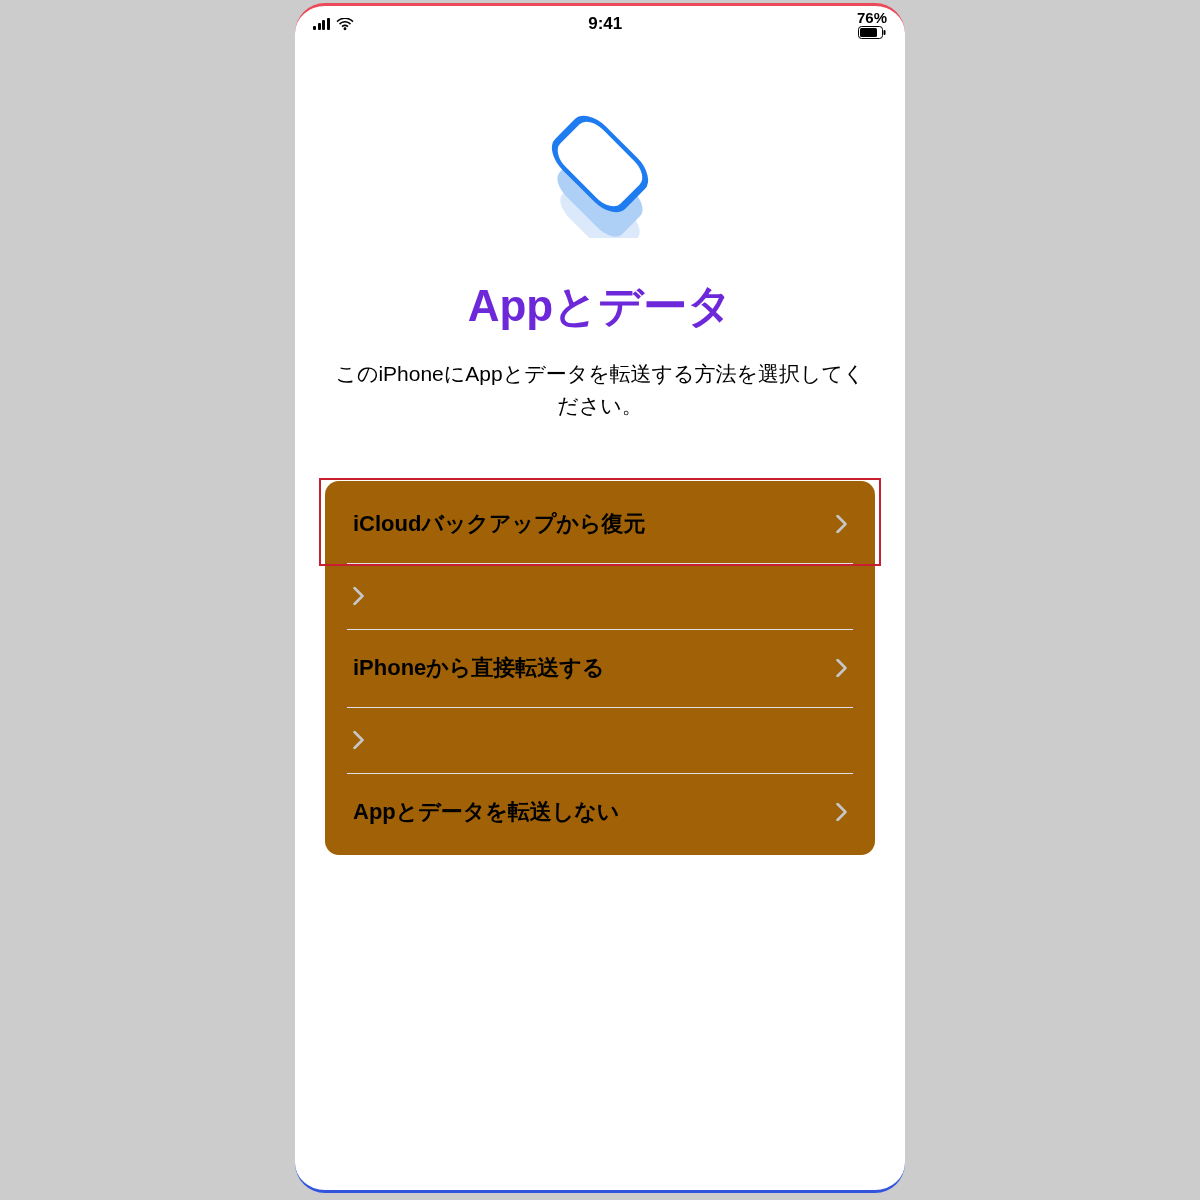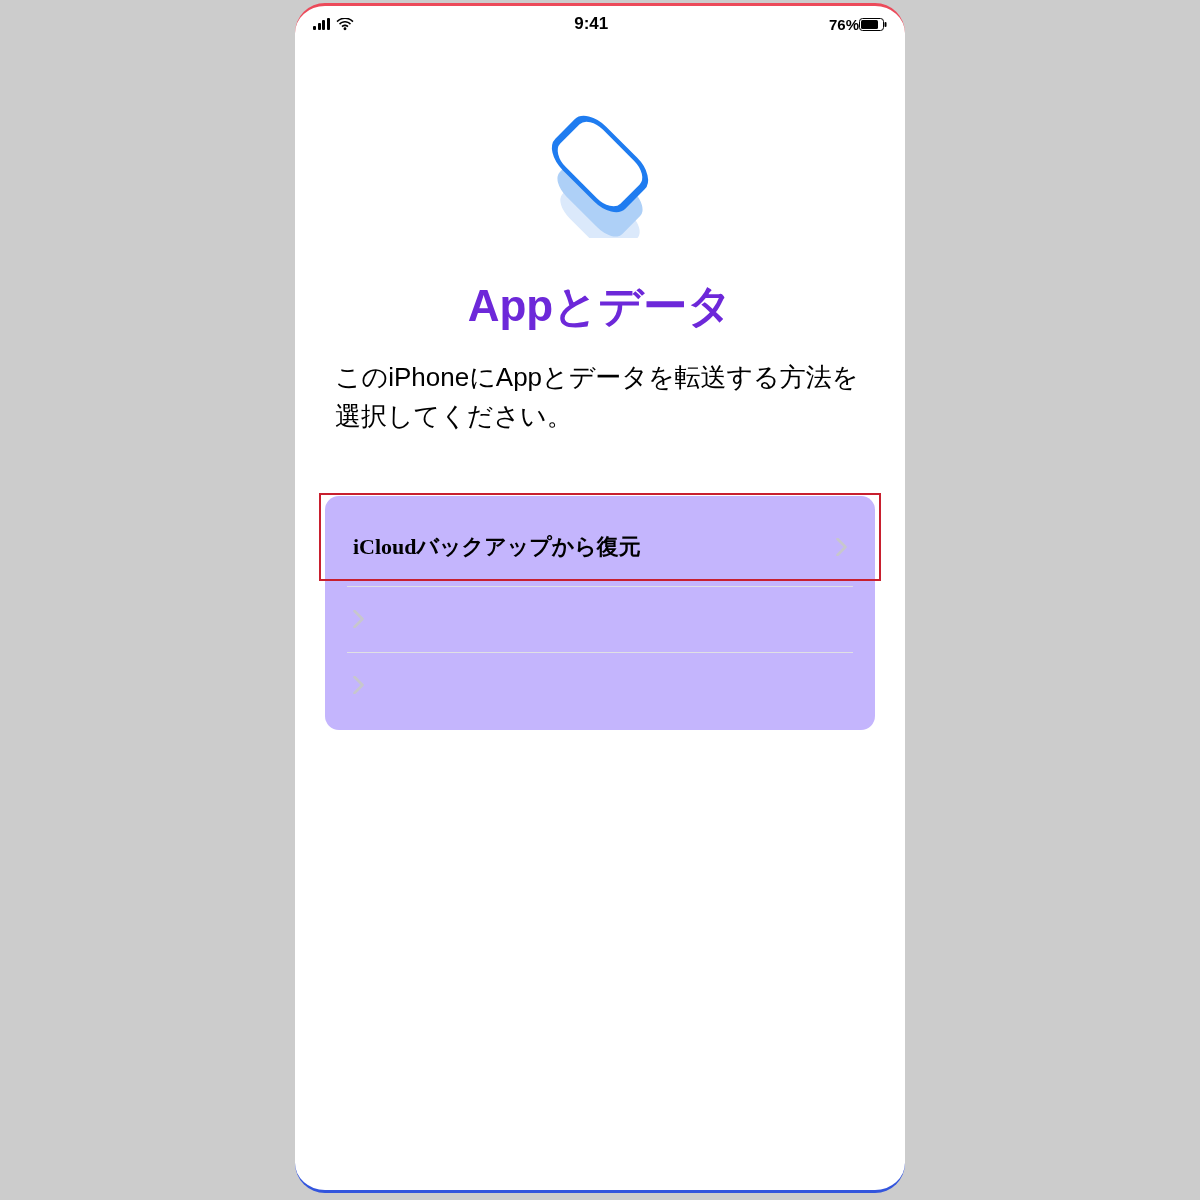--- a/index.html
+++ b/index.html
@@ -29,33 +29,33 @@
       height: 32px;
       display: flex;
       align-items: center;
       padding: 4px 18px 0 18px;
       font-size: 16px;
       font-weight: 600;
       color: #000;
     }
     .status-left { display: flex; align-items: center; gap: 6px; }
     .status-center { flex: 1; text-align: center; font-size: 17px; font-weight: 600;}
-    .status-right { display: flex; align-items: center; font-size: 15px;}
+    .status-right { display: flex; align-items: center; font-size: 15px; flex-direction: column;}
     .signal-icon { display:flex; align-items:flex-end; gap:1.5px; height:12px;}
     .signal-icon span { display:block; width:3px; background:#000; border-radius:1px;}
     .signal-icon span:nth-child(1){height:4px;}
     .signal-icon span:nth-child(2){height:7px;}
     .signal-icon span:nth-child(3){height:10px;}
     .signal-icon span:nth-child(4){height:12px;}
     .wifi-icon svg, .battery-icon svg { display:block; }
     .content { flex:1; display:flex; flex-direction:column; align-items:center; padding: 70px 30px 0 30px;}
     .stack-icon { margin-bottom: 35px; }
     .title { font-size: 44px; font-weight: 700; color:#6d28d9; margin-bottom: 22px; letter-spacing:0px;}
-    .subtitle { font-size: 26px; color:#000; line-height:1.5; padding: 0 10px; margin-bottom: 60px;}
-    .options { width: 100%; background:#c4b5fd; border-radius:14px; padding: 12px 0; position:relative;font-family:Liberation Serif, serif;}
+    .subtitle { font-size: 21px; text-align:center; color:#000; line-height:1.5; padding: 0 10px; margin-bottom: 60px;}
+    .options { width: 100%; background:#a16207; border-radius:14px; padding: 4px 0; position:relative;}
     .option-row {
       display:flex; align-items:center; justify-content:space-between;
       padding: 24px 28px 24px 28px;
       cursor:pointer;
       position:relative;
     }
     .option-row + .option-row::before{
       content:""; position:absolute; top:0; left:22px; right:22px; height:1px; background:#e0e0e4;
     }
     .option-label { font-size:22px; font-weight:600; color:#000; }
@@ -133,27 +133,43 @@
       </div>
 
       <div class="option-row">
         <span class="chevron">
             <svg width="11" height="18" viewBox="0 0 11 18">
               <path d="M1.5 1l8 8-8 8" fill="none" stroke="#c7c7cc" stroke-width="2.5" stroke-linecap="round" stroke-linejoin="round"></path>
             </svg>
           </span>
       </div>
 
+      <div class="option-row">
+        <span class="option-label">iPhoneから直接転送する</span>
+        <span class="chevron">
+            <svg width="11" height="18" viewBox="0 0 11 18">
+              <path d="M1.5 1l8 8-8 8" fill="none" stroke="#c7c7cc" stroke-width="2.5" stroke-linecap="round" stroke-linejoin="round"></path>
+            </svg>
+          </span>
+      </div>
 
       <div class="option-row">
         <span class="chevron">
             <svg width="11" height="18" viewBox="0 0 11 18">
               <path d="M1.5 1l8 8-8 8" fill="none" stroke="#c7c7cc" stroke-width="2.5" stroke-linecap="round" stroke-linejoin="round"></path>
             </svg>
           </span>
       </div>
 
+      <div class="option-row">
+        <span class="option-label">Appとデータを転送しない</span>
+        <span class="chevron">
+            <svg width="11" height="18" viewBox="0 0 11 18">
+              <path d="M1.5 1l8 8-8 8" fill="none" stroke="#c7c7cc" stroke-width="2.5" stroke-linecap="round" stroke-linejoin="round"></path>
+            </svg>
+          </span>
+      </div>
 
     </div>
 
   </div>
 
 </div>
 
 </body></html>

